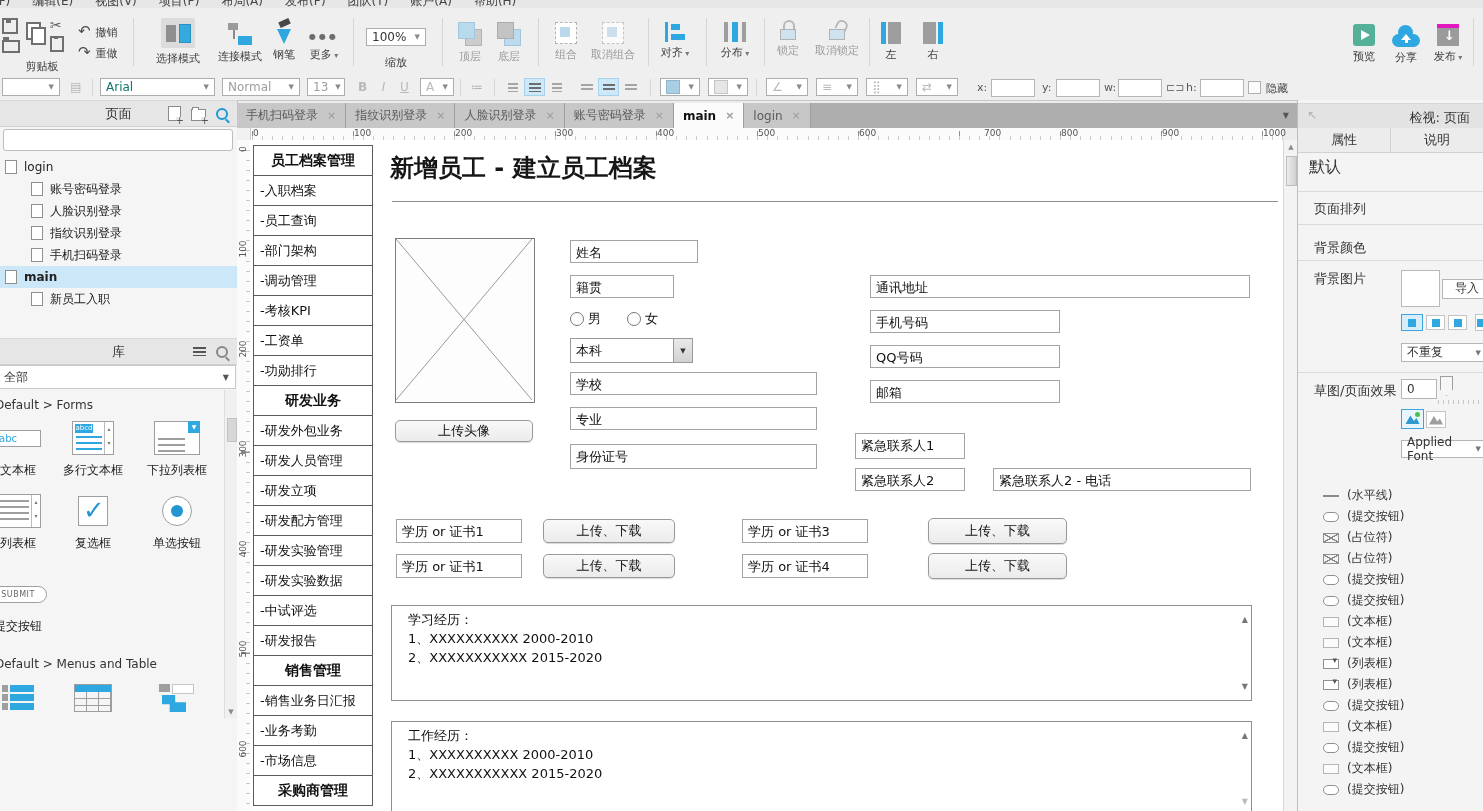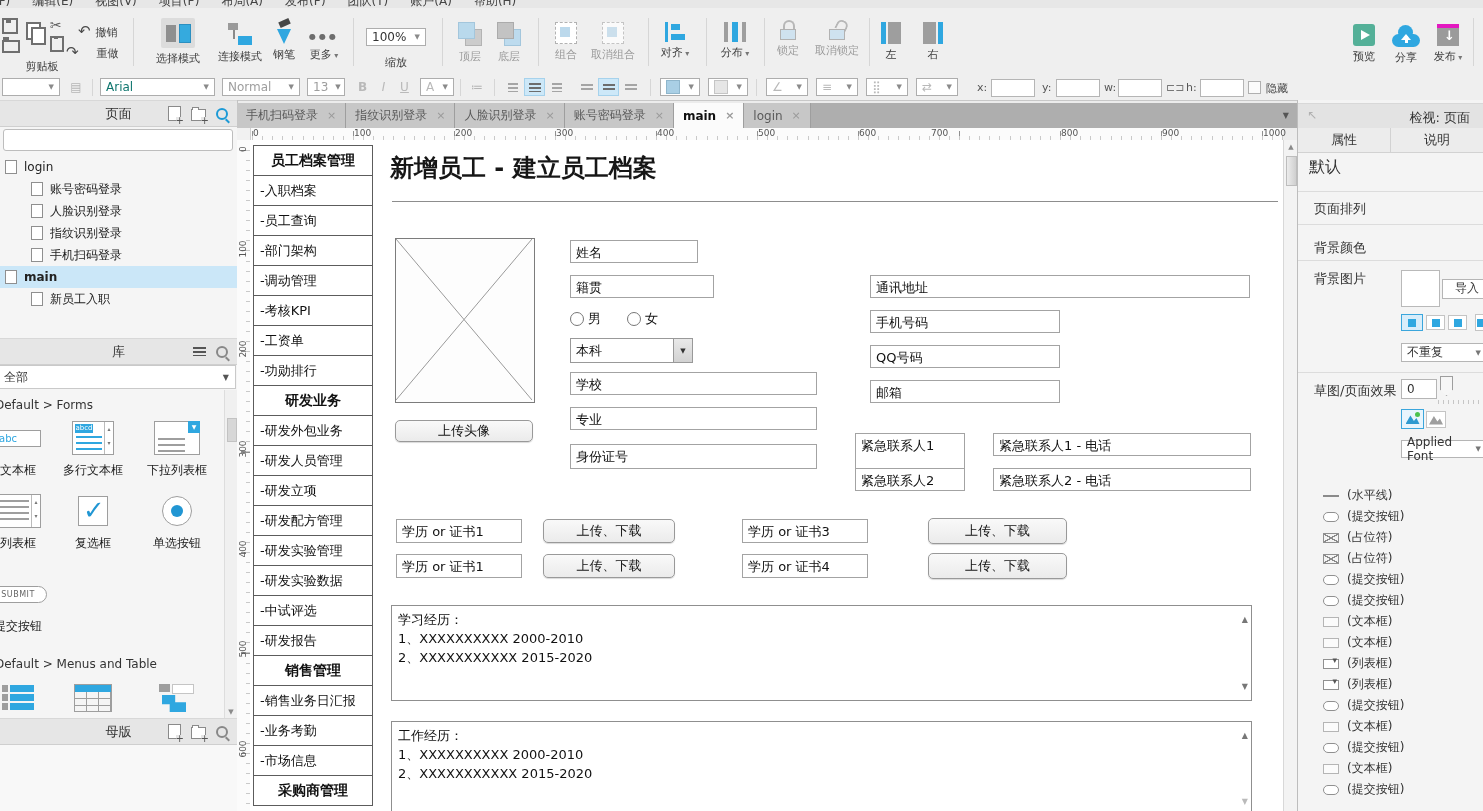--- a/index.html
+++ b/index.html
@@ -149,21 +149,21 @@
   .tab .x{margin-left:9px;color:#9a9a9a;font-size:11px;line-height:11px}
   .tab .x::after{content:"×"}
   #tabcaret{position:absolute;right:8px;top:8px;font-size:8px;color:#555}
   #tabcaret::after{content:"▼"}
   #hruler{position:absolute;left:237px;top:128px;width:1046px;height:12px;background:#fbfbfb;border-bottom:1px solid #cfcfcf;
     background-image:repeating-linear-gradient(to right,#c9c9c9 0 1px,transparent 1px 10.1px),repeating-linear-gradient(to right,#8f8f8f 0 1px,transparent 1px 101px);
     background-position:15px bottom,15px bottom;background-size:100% 4px,100% 9px;background-repeat:no-repeat}
   #hruler span{position:absolute;top:0;font-size:9px;color:#555}
   #hruler span:nth-child(1){left:16px}#hruler span:nth-child(2){left:117px}#hruler span:nth-child(3){left:218px}
   #hruler span:nth-child(4){left:319px}#hruler span:nth-child(5){left:420px}#hruler span:nth-child(6){left:521px}
-  #hruler span:nth-child(7){left:622px}#hruler span:nth-child(8){left:694px}#hruler span:nth-child(9){left:824px}
+  #hruler span:nth-child(7){left:622px}#hruler span:nth-child(8){left:747px}#hruler span:nth-child(9){left:824px}
   #hruler span:nth-child(10){left:925px}#hruler span:nth-child(11){left:1026px}
   #vruler{position:absolute;left:237px;top:140px;width:13px;height:671px;background:#fbfbfb;border-right:1px solid #cfcfcf;
     background-image:repeating-linear-gradient(to bottom,#c9c9c9 0 1px,transparent 1px 10.05px),repeating-linear-gradient(to bottom,#8f8f8f 0 1px,transparent 1px 100.5px);
     background-position:right 10px,right 10px;background-size:4px 100%,9px 100%;background-repeat:no-repeat}
   #vruler span{position:absolute;left:-5px;width:22px;text-align:center;transform:rotate(-90deg);font-size:9px;color:#555}
   #vruler span:nth-child(1){top:4px}#vruler span:nth-child(2){top:104px}#vruler span:nth-child(3){top:204px}
   #vruler span:nth-child(4){top:304px}#vruler span:nth-child(5){top:404px}#vruler span:nth-child(6){top:504px}
   #vruler span:nth-child(7){top:604px}
   #canvas{position:absolute;left:250px;top:140px;width:1033px;height:671px;background:#fff;overflow:hidden}
   
@@ -175,21 +175,21 @@
   #titleline{position:absolute;left:142px;top:61px;width:886px;height:1px;background:#8d8d8d}
   #imgph{position:absolute;left:145px;top:98px;width:138px;height:163px;border:1px solid #7c7c7c;background:#fdfdfd}
   .wfi{position:absolute;background:#fff;border:1px solid #a3a3a3;font-size:13px;color:#111;padding:3px 0 0 5px;box-sizing:border-box;white-space:nowrap;overflow:hidden}
   .wfbtn{position:absolute;border:1px solid #999;border-radius:5px;background:linear-gradient(#f9f9f9,#ebebeb);box-shadow:0 1px 1px rgba(0,0,0,.15);font-size:13px;color:#111;display:flex;align-items:center;justify-content:center;box-sizing:border-box}
   .radgrp{position:absolute;display:flex;gap:26px;font-size:13px;color:#111}
   .rad{display:flex;align-items:center;gap:4px}
   .rdot{width:12px;height:12px;border:1px solid #777;border-radius:50%;background:#fff}
   .ddl{position:absolute;background:#fff;border:1px solid #999;font-size:13px;color:#111;display:flex;align-items:center;padding-left:5px;box-sizing:border-box}
   .ddl .ddb{position:absolute;right:0;top:0;bottom:0;width:18px;background:linear-gradient(#e9e9e9,#d2d2d2);border-left:1px solid #999;display:flex;align-items:center;justify-content:center;font-size:7px;color:#333}
   .ddl .ddb::after{content:"▼"}
-  .wfta{position:absolute;background:#fff;border:1px solid #8f8f8f;font-size:13px;color:#111;padding:4px 20px 0 6px;line-height:19px;box-sizing:border-box}
+  .wfta{position:absolute;background:#fff;border:1px solid #8f8f8f;font-size:13px;color:#111;padding:4px 20px 0 16px;line-height:19px;box-sizing:border-box}
   .wfta .sup{position:absolute;right:3px;top:4px;font-size:8px;color:#777}.wfta .sup::after{content:"▲"}
   .wfta .sdn{position:absolute;right:3px;bottom:4px;font-size:8px;color:#777}.wfta .sdn::after{content:"▼"}
   
   #cscroll{position:absolute;left:1283px;top:140px;width:14px;height:671px;background:#f3f3f3;border-left:1px solid #d8d8d8}
   #cscroll .up{position:absolute;top:3px;left:0;width:100%;text-align:center;font-size:7px;color:#8a8a8a}
   #cscroll .up::after{content:"▲"}
   #cscroll .th{position:absolute;left:2px;top:16px;width:9px;height:28px;background:linear-gradient(to right,#ececec,#cfcfcf);border:1px solid #bdbdbd}
 
   
   #rightpanel{position:absolute;left:1297px;top:100px;width:186px;height:711px;background:#f4f4f4;border-left:1px solid #bdbdbd;overflow:hidden}
@@ -277,21 +277,21 @@
       </div>
     <div class="titem" style="left:12px;top:48px;width:60px">
         <span class="tlbl">剪贴板</span>
       </div>
     <div class="titem" style="left:78px;top:13px;display:flex;gap:5px">
         <span class="icn">
           <i class="i-undo"></i>
         </span>
         <span class="tlbl" style="margin-top:4px">撤销</span>
       </div>
-    <div class="titem" style="left:66px;top:34px;display:flex;gap:18px">
+    <div class="titem" style="left:78px;top:34px;display:flex;gap:5px">
         <span class="icn">
           <i class="i-redo"></i>
         </span>
         <span class="tlbl" style="margin-top:4px">重做</span>
       </div>
     <i class="sep" style="left:133px"></i>
 
     <div class="titem" style="left:140px;top:10px;width:76px">
       <span class="icn i-selmode">
           <i class="g"></i>
@@ -640,30 +640,20 @@
             </div>
           <div class="llbl"></div>
         </div>
         </div>
       <div id="libscroll">
         <i class="th"></i>
         <i class="dn"></i>
       </div>
     </div>
 
-    <div id="mastpanel">
-      <div class="phead">
-        <span class="ptitle">母版</span>
-        <span class="phicons">
-          <i class="ph-doc"></i>
-          <i class="ph-folder"></i>
-          <i class="ph-search"></i>
-        </span>
-      </div>
-    </div>
   </div>
 
   <div id="tabbar">
     <div style="display:flex;align-items:flex-end;height:25px">
 
     <div class="tab">
         <span>手机扫码登录</span>
         <span class="x"></span>
       </div>
         <div class="tab">
@@ -792,21 +782,21 @@
       <svg width="136" height="161">
         <line x1="0" y1="0" x2="136" y2="161" stroke="#9a9a9a" stroke-width="1"></line>
         <line x1="136" y1="0" x2="0" y2="161" stroke="#9a9a9a" stroke-width="1"></line>
       </svg>
     </div>
     <div class="wfbtn" style="left:145px;top:280px;width:138px;height:22px">
         <span>上传头像</span>
       </div>
 
     <div class="wfi" style="left:320px;top:100px;width:128px;height:23px">姓名</div>
-    <div class="wfi" style="left:320px;top:135px;width:144px;height:23px">籍贯</div>
+    <div class="wfi" style="left:320px;top:135px;width:104px;height:23px">籍贯</div>
     <div class="radgrp" style="left:320px;top:170px">
       <span class="rad">
           <i class="rdot"></i>
           <span>男</span>
         </span>
       <span class="rad">
           <i class="rdot"></i>
           <span>女</span>
         </span>
     </div>
@@ -816,22 +806,21 @@
     </div>
     <div class="wfi" style="left:320px;top:232px;width:247px;height:23px">学校</div>
     <div class="wfi" style="left:320px;top:304px;width:247px;height:25px">身份证号</div>
     <div class="wfi" style="left:320px;top:267px;width:247px;height:23px">专业</div>
 
     <div class="wfi" style="left:620px;top:135px;width:380px;height:23px">通讯地址</div>
     <div class="wfi" style="left:620px;top:170px;width:190px;height:23px">手机号码</div>
     <div class="wfi" style="left:620px;top:205px;width:190px;height:23px">QQ号码</div>
     <div class="wfi" style="left:620px;top:240px;width:190px;height:23px">邮箱</div>
 
-    <div class="wfi" style="left:605px;top:293px;width:110px;height:36px">紧急联系人1</div>
-    <div class="wfi" style="left:743px;top:293px;width:258px;height:23px">紧急联系人1 - 电话</div>
+    <div class="wfi" style="left:605px;top:293px;width:110px;height:26px">紧急联系人1</div>
     <div class="wfi" style="left:605px;top:328px;width:110px;height:23px">紧急联系人2</div>
     <div class="wfi" style="left:743px;top:328px;width:258px;height:23px">紧急联系人2 - 电话</div>
 
     <div class="wfi" style="left:146px;top:379px;width:126px;height:24px">学历 or 证书1</div>
     <div class="wfbtn" style="left:293px;top:379px;width:132px;height:24px">
         <span>上传、下载</span>
       </div>
     <div class="wfi" style="left:492px;top:379px;width:126px;height:24px">学历 or 证书3</div>
     <div class="wfbtn" style="left:678px;top:378px;width:139px;height:26px">
         <span>上传、下载</span>

